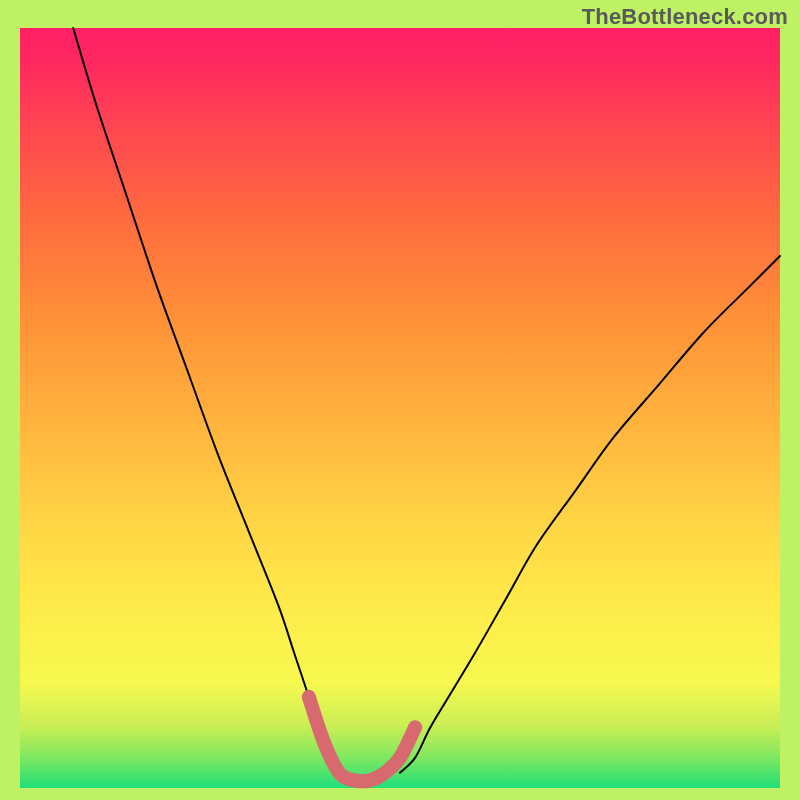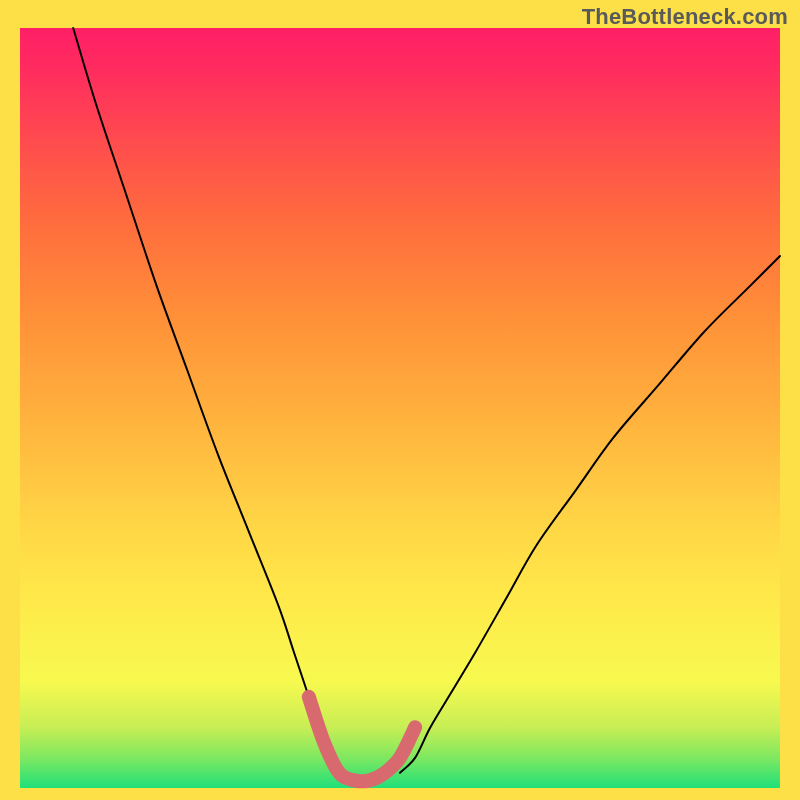--- a/index.html
+++ b/index.html
@@ -8,21 +8,21 @@
     width: 800px;
     height: 800px;
     background: #000;
     overflow: hidden;
     font-family: Arial, Helvetica, sans-serif;
   }
   .outer {
     position: relative;
     width: 800px;
     height: 800px;
-    background: #fde047;
+    background: #bef264;
   }
   .watermark {
     position: absolute;
     top: 4px;
     right: 12px;
     color: #5a5a5a;
     font-size: 22px;
     font-weight: 600;
     letter-spacing: 0.2px;
     z-index: 10;

